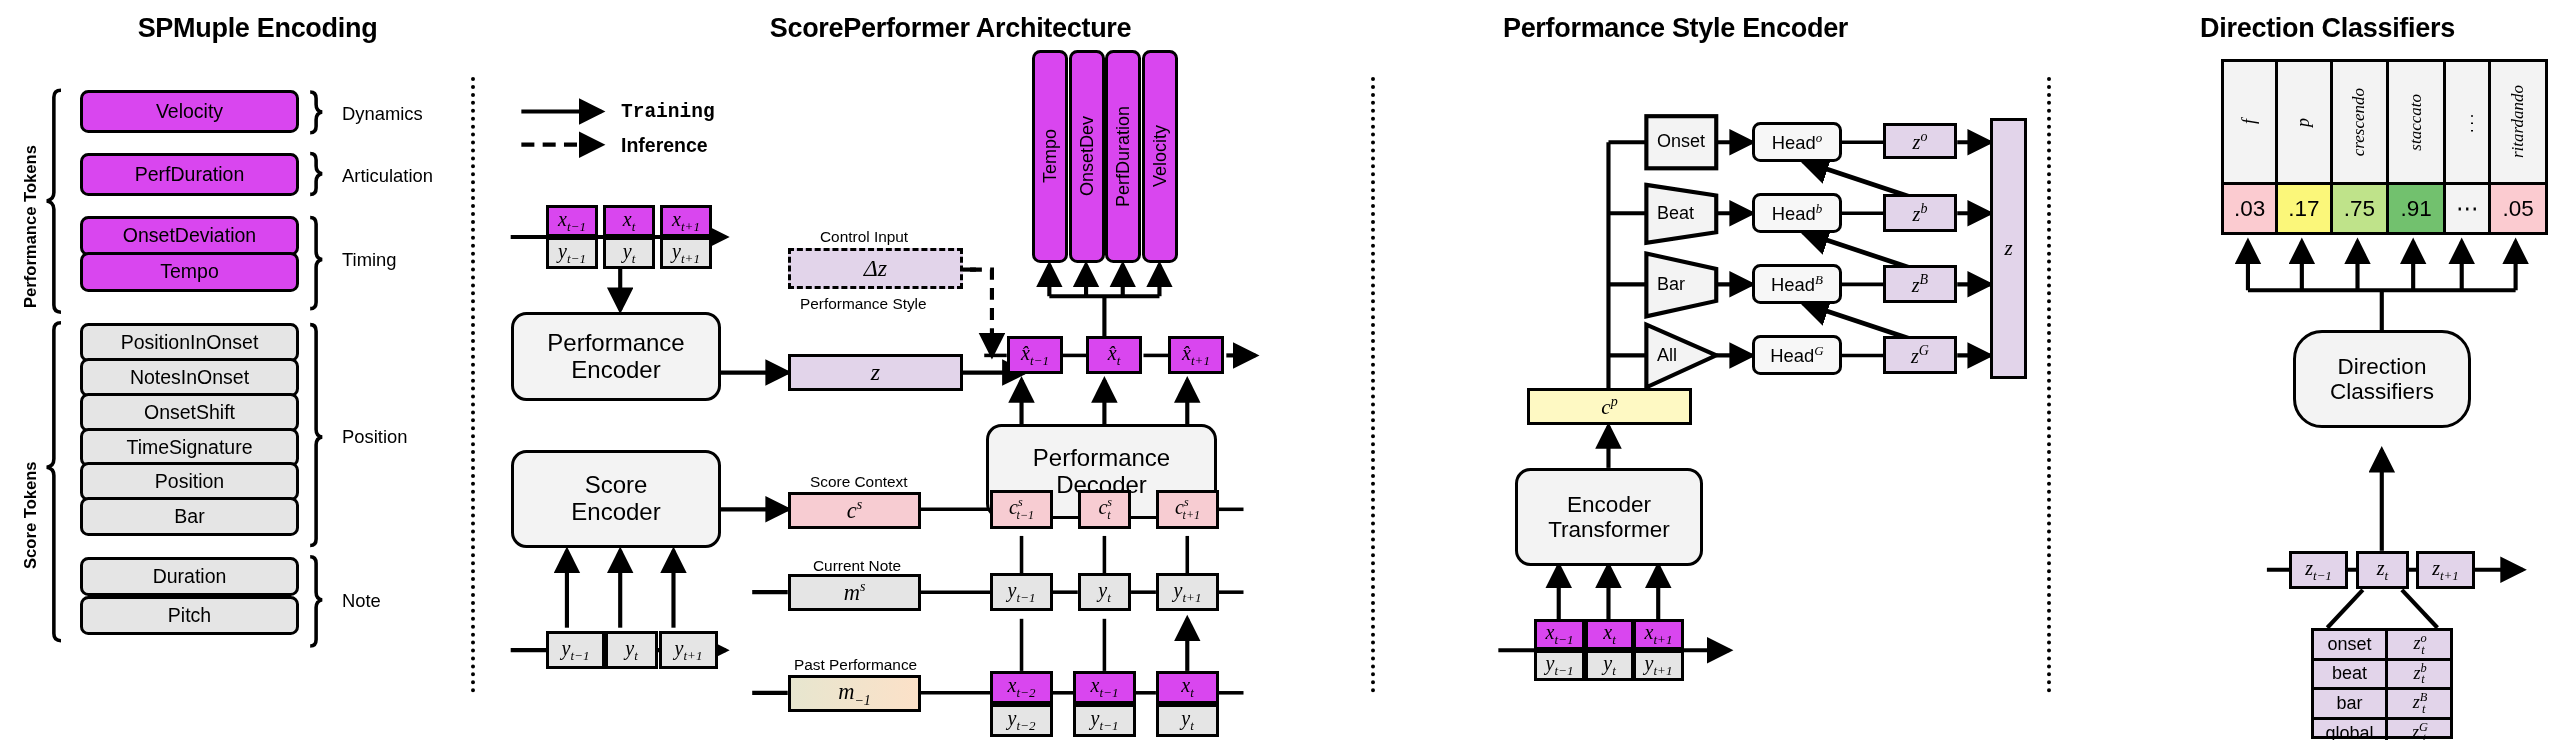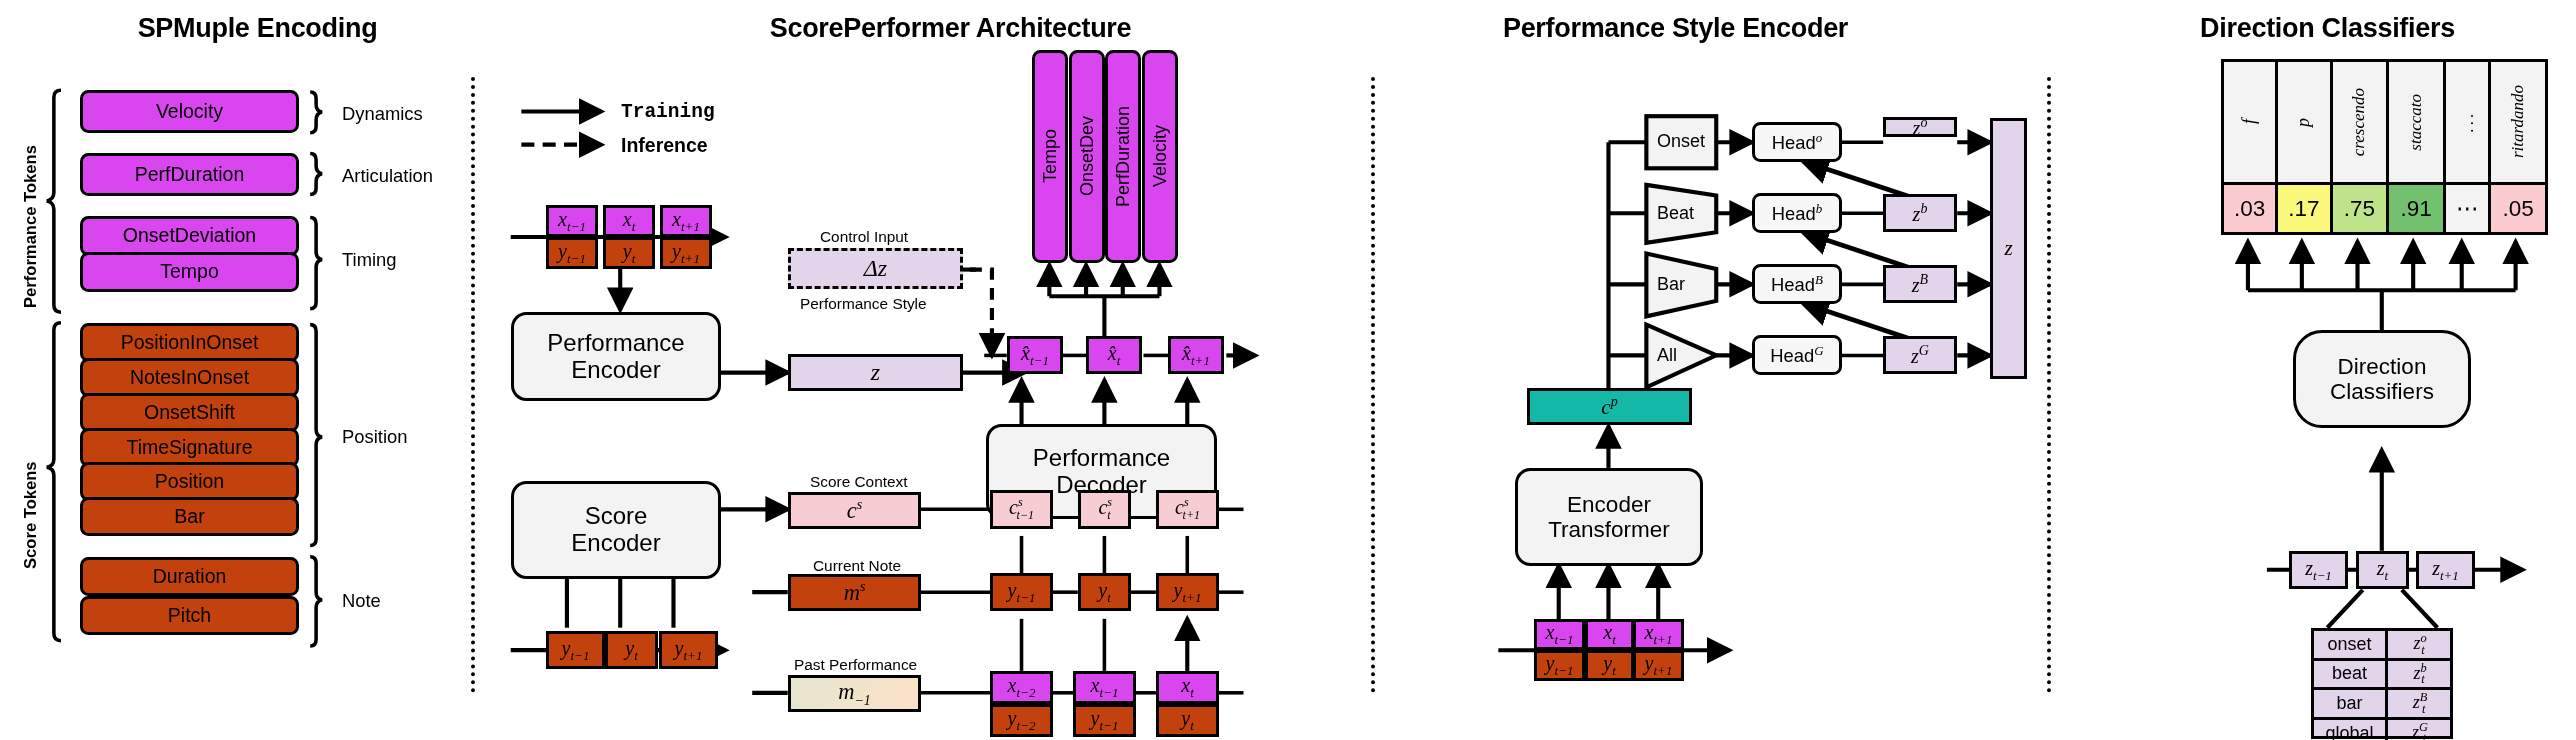--- a/index.html
+++ b/index.html
@@ -7,24 +7,24 @@
   .panel{position:absolute;top:0;height:741px;}
   .ptitle{position:absolute;top:13px;width:100%;text-align:center;font-size:27px;font-weight:bold;letter-spacing:-0.3px;}
   .vdiv{position:absolute;top:77px;height:616px;border-left:4.1px dotted #000;}
 
   
   .rbox{position:absolute;box-sizing:border-box;border:3px solid #000;border-radius:8.3px;
         display:flex;align-items:center;justify-content:center;text-align:center;line-height:1.12;}
   .sbox{position:absolute;box-sizing:border-box;border:3px solid #000;
         display:flex;align-items:center;justify-content:center;text-align:center;line-height:1.1;}
   .green{background:#d946ef;}
-  .orange{background:#c2410c;}
+  .orange{background:#e5e5e5;}
   .purple{background:#e2d4ea;}
   .pink{background:#f7ccd2;}
-  .blue{background:#14b8a6;}
+  .blue{background:#fef9c3;}
   .grey{background:#f3f3f3;}
   .white{background:#f7f7f7;}
   .lbl{position:absolute;font-size:15px;white-space:nowrap;}
   .lbl-b{position:absolute;font-size:18px;font-weight:bold;white-space:nowrap;}
   .mth{font-family:"Liberation Serif",serif;font-style:italic;}
   .vert{writing-mode:vertical-rl;transform:rotate(180deg);}
   svg{position:absolute;left:0;top:0;overflow:visible;pointer-events:none;}
   .tok{font-size:20px;}
 </style>
 </head>
@@ -213,21 +213,21 @@
 
   <div class="lbl" style="left:346px;top:228px;font-size:15.4px;">Control Input</div>
   <div class="sbox purple" style="left:314px;top:248px;width:175px;height:41px;border-style:dashed;border-width:3.6px;">
     <span class="mth" style="font-size:24px;">Δz</span>
     </div>
   <div class="lbl" style="left:326px;top:295px;font-size:15.4px;">Performance Style</div>
   <div class="sbox purple" style="left:314px;top:354px;width:175px;height:37px;">
     <span class="mth" style="font-size:24px;">z</span>
     </div>
 
-  <div class="rbox grey" style="left:37px;top:450px;width:210px;height:98px;font-size:24px;border-radius:15.4px;flex-direction:column;margin-top:31px;">
+  <div class="rbox grey" style="left:37px;top:450px;width:210px;height:98px;font-size:24px;border-radius:15.4px;flex-direction:column;">
     <span>Score</span>
     <span>Encoder</span>
   </div>
 
   <div class="rbox grey" style="left:512px;top:424px;width:231px;height:95px;font-size:24px;border-radius:15.4px;flex-direction:column;">
     <span>Performance</span>
     <span>Decoder</span>
   </div>
 
   <div class="lbl" style="left:336px;top:473px;font-size:15.4px;">Score Context</div>
@@ -378,21 +378,21 @@
   <div class="rbox white" style="left:378px;top:193px;width:90px;height:40px;">
       <span style="font-size:18.4px;">Head<sup class="mth" style="font-size:13px">b</sup></span>
     </div>
   <div class="rbox white" style="left:378px;top:264px;width:90px;height:40px;">
       <span style="font-size:18.4px;">Head<sup class="mth" style="font-size:13px">B</sup></span>
     </div>
   <div class="rbox white" style="left:378px;top:335px;width:90px;height:40px;">
       <span style="font-size:18.4px;">Head<sup class="mth" style="font-size:13px">G</sup></span>
     </div>
 
-  <div class="sbox purple" style="left:509px;top:117px;width:74px;height:20px;">
+  <div class="sbox purple" style="left:509px;top:123px;width:74px;height:36px;">
       <span class="mth" style="font-size:20px;">z<sup style="font-size:14px">o</sup></span>
     </div>
   <div class="sbox purple" style="left:509px;top:194px;width:74px;height:38px;">
       <span class="mth" style="font-size:20px;">z<sup style="font-size:14px">b</sup></span>
     </div>
   <div class="sbox purple" style="left:509px;top:265px;width:74px;height:38px;">
       <span class="mth" style="font-size:20px;">z<sup style="font-size:14px">B</sup></span>
     </div>
   <div class="sbox purple" style="left:509px;top:336px;width:74px;height:38px;">
       <span class="mth" style="font-size:20px;">z<sup style="font-size:14px">G</sup></span>

